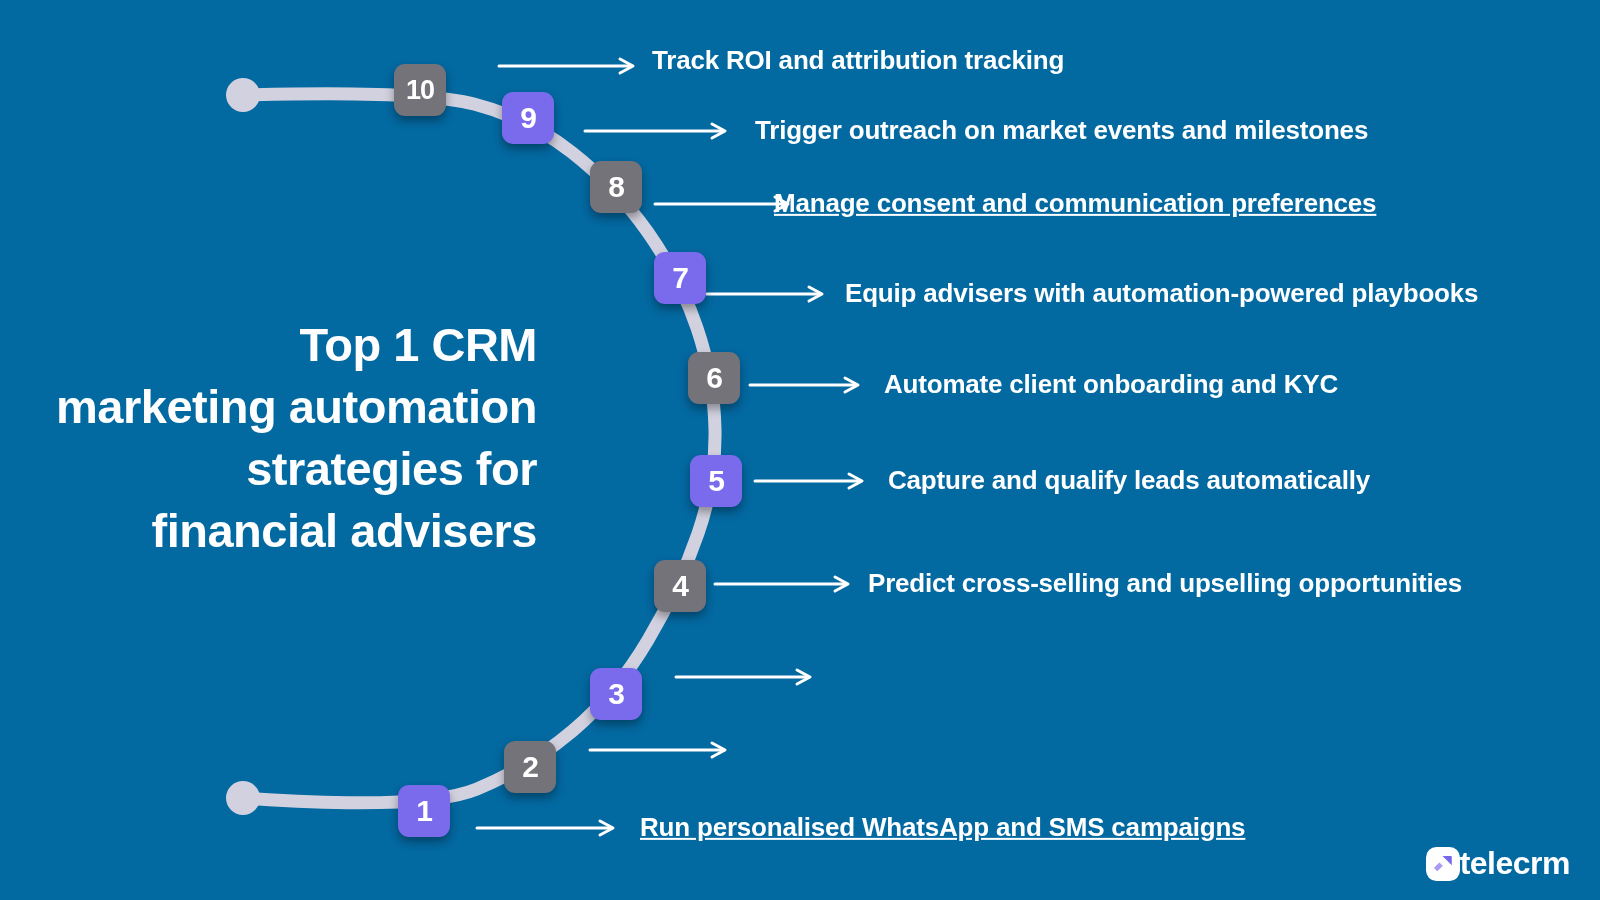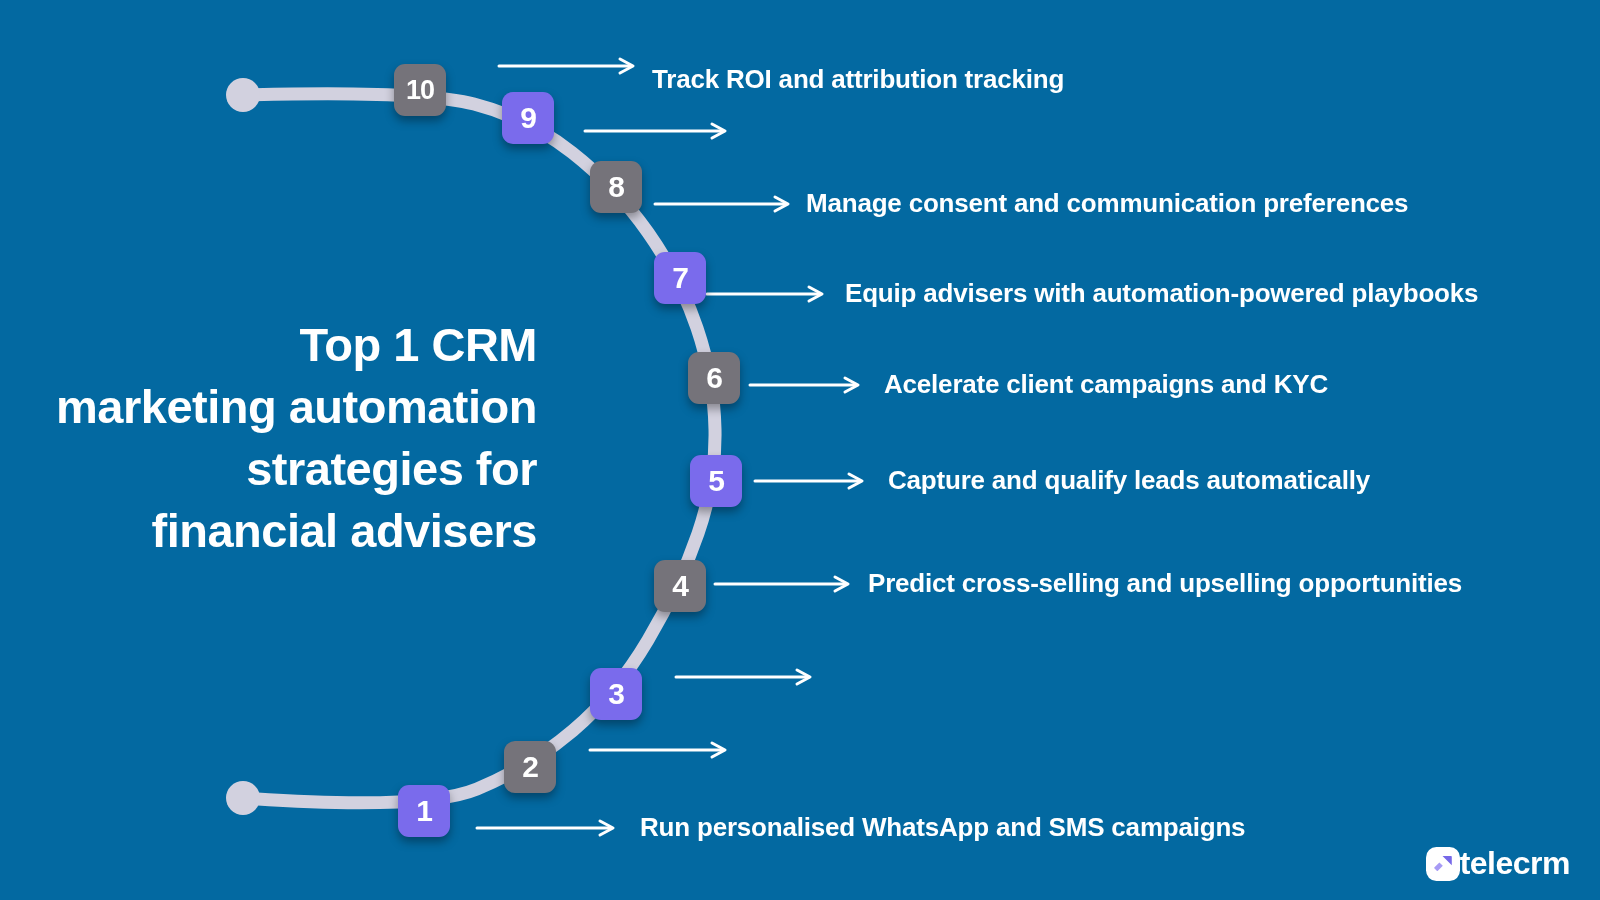--- a/index.html
+++ b/index.html
@@ -117,27 +117,28 @@
   <div class="badge purple" style="left:528px;top:118px;">9</div>
   <div class="badge gray" style="left:616px;top:187px;">8</div>
   <div class="badge purple" style="left:680px;top:278px;">7</div>
   <div class="badge gray" style="left:714px;top:378px;">6</div>
   <div class="badge purple" style="left:716px;top:481px;">5</div>
   <div class="badge gray" style="left:680px;top:586px;">4</div>
   <div class="badge purple" style="left:616px;top:694px;">3</div>
   <div class="badge gray" style="left:530px;top:767px;">2</div>
   <div class="badge purple" style="left:424px;top:811px;">1</div>
 
-  <div class="item-label" style="left:652px;top:80px;">Track ROI and attribution tracking</div>
-  <div class="item-label" style="left:806px;top:204px;">Manage consent and communication preferences</div>
+  <div class="item-label" style="left:652px;top:61px;">Track ROI and attribution tracking</div>
+  <div class="item-label" style="left:755px;top:131px;">Trigger outreach on market events and milestones</div>
+  <div class="item-label" style="left:774px;top:204px;text-decoration:underline;">Manage consent and communication preferences</div>
   <div class="item-label" style="left:845px;top:294px;">Equip advisers with automation-powered playbooks</div>
-  <div class="item-label" style="left:884px;top:385px;">Acelerate client campaigns and KYC</div>
+  <div class="item-label" style="left:884px;top:385px;">Automate client onboarding and KYC</div>
   <div class="item-label" style="left:888px;top:481px;">Capture and qualify leads automatically</div>
   <div class="item-label" style="left:868px;top:584px;">Predict cross-selling and upselling opportunities</div>
-  <div class="item-label" style="left:640px;top:828px;">Run personalised WhatsApp and SMS campaigns</div>
+  <div class="item-label" style="left:640px;top:828px;text-decoration:underline;">Run personalised WhatsApp and SMS campaigns</div>
 
   <div class="title">
     <div>Top 1 CRM</div>
     <div>marketing automation</div>
     <div>strategies for</div>
     <div>financial advisers</div>
   </div>
 
   <div class="brand">
     <svg width="34" height="34" viewBox="0 0 36 36">

